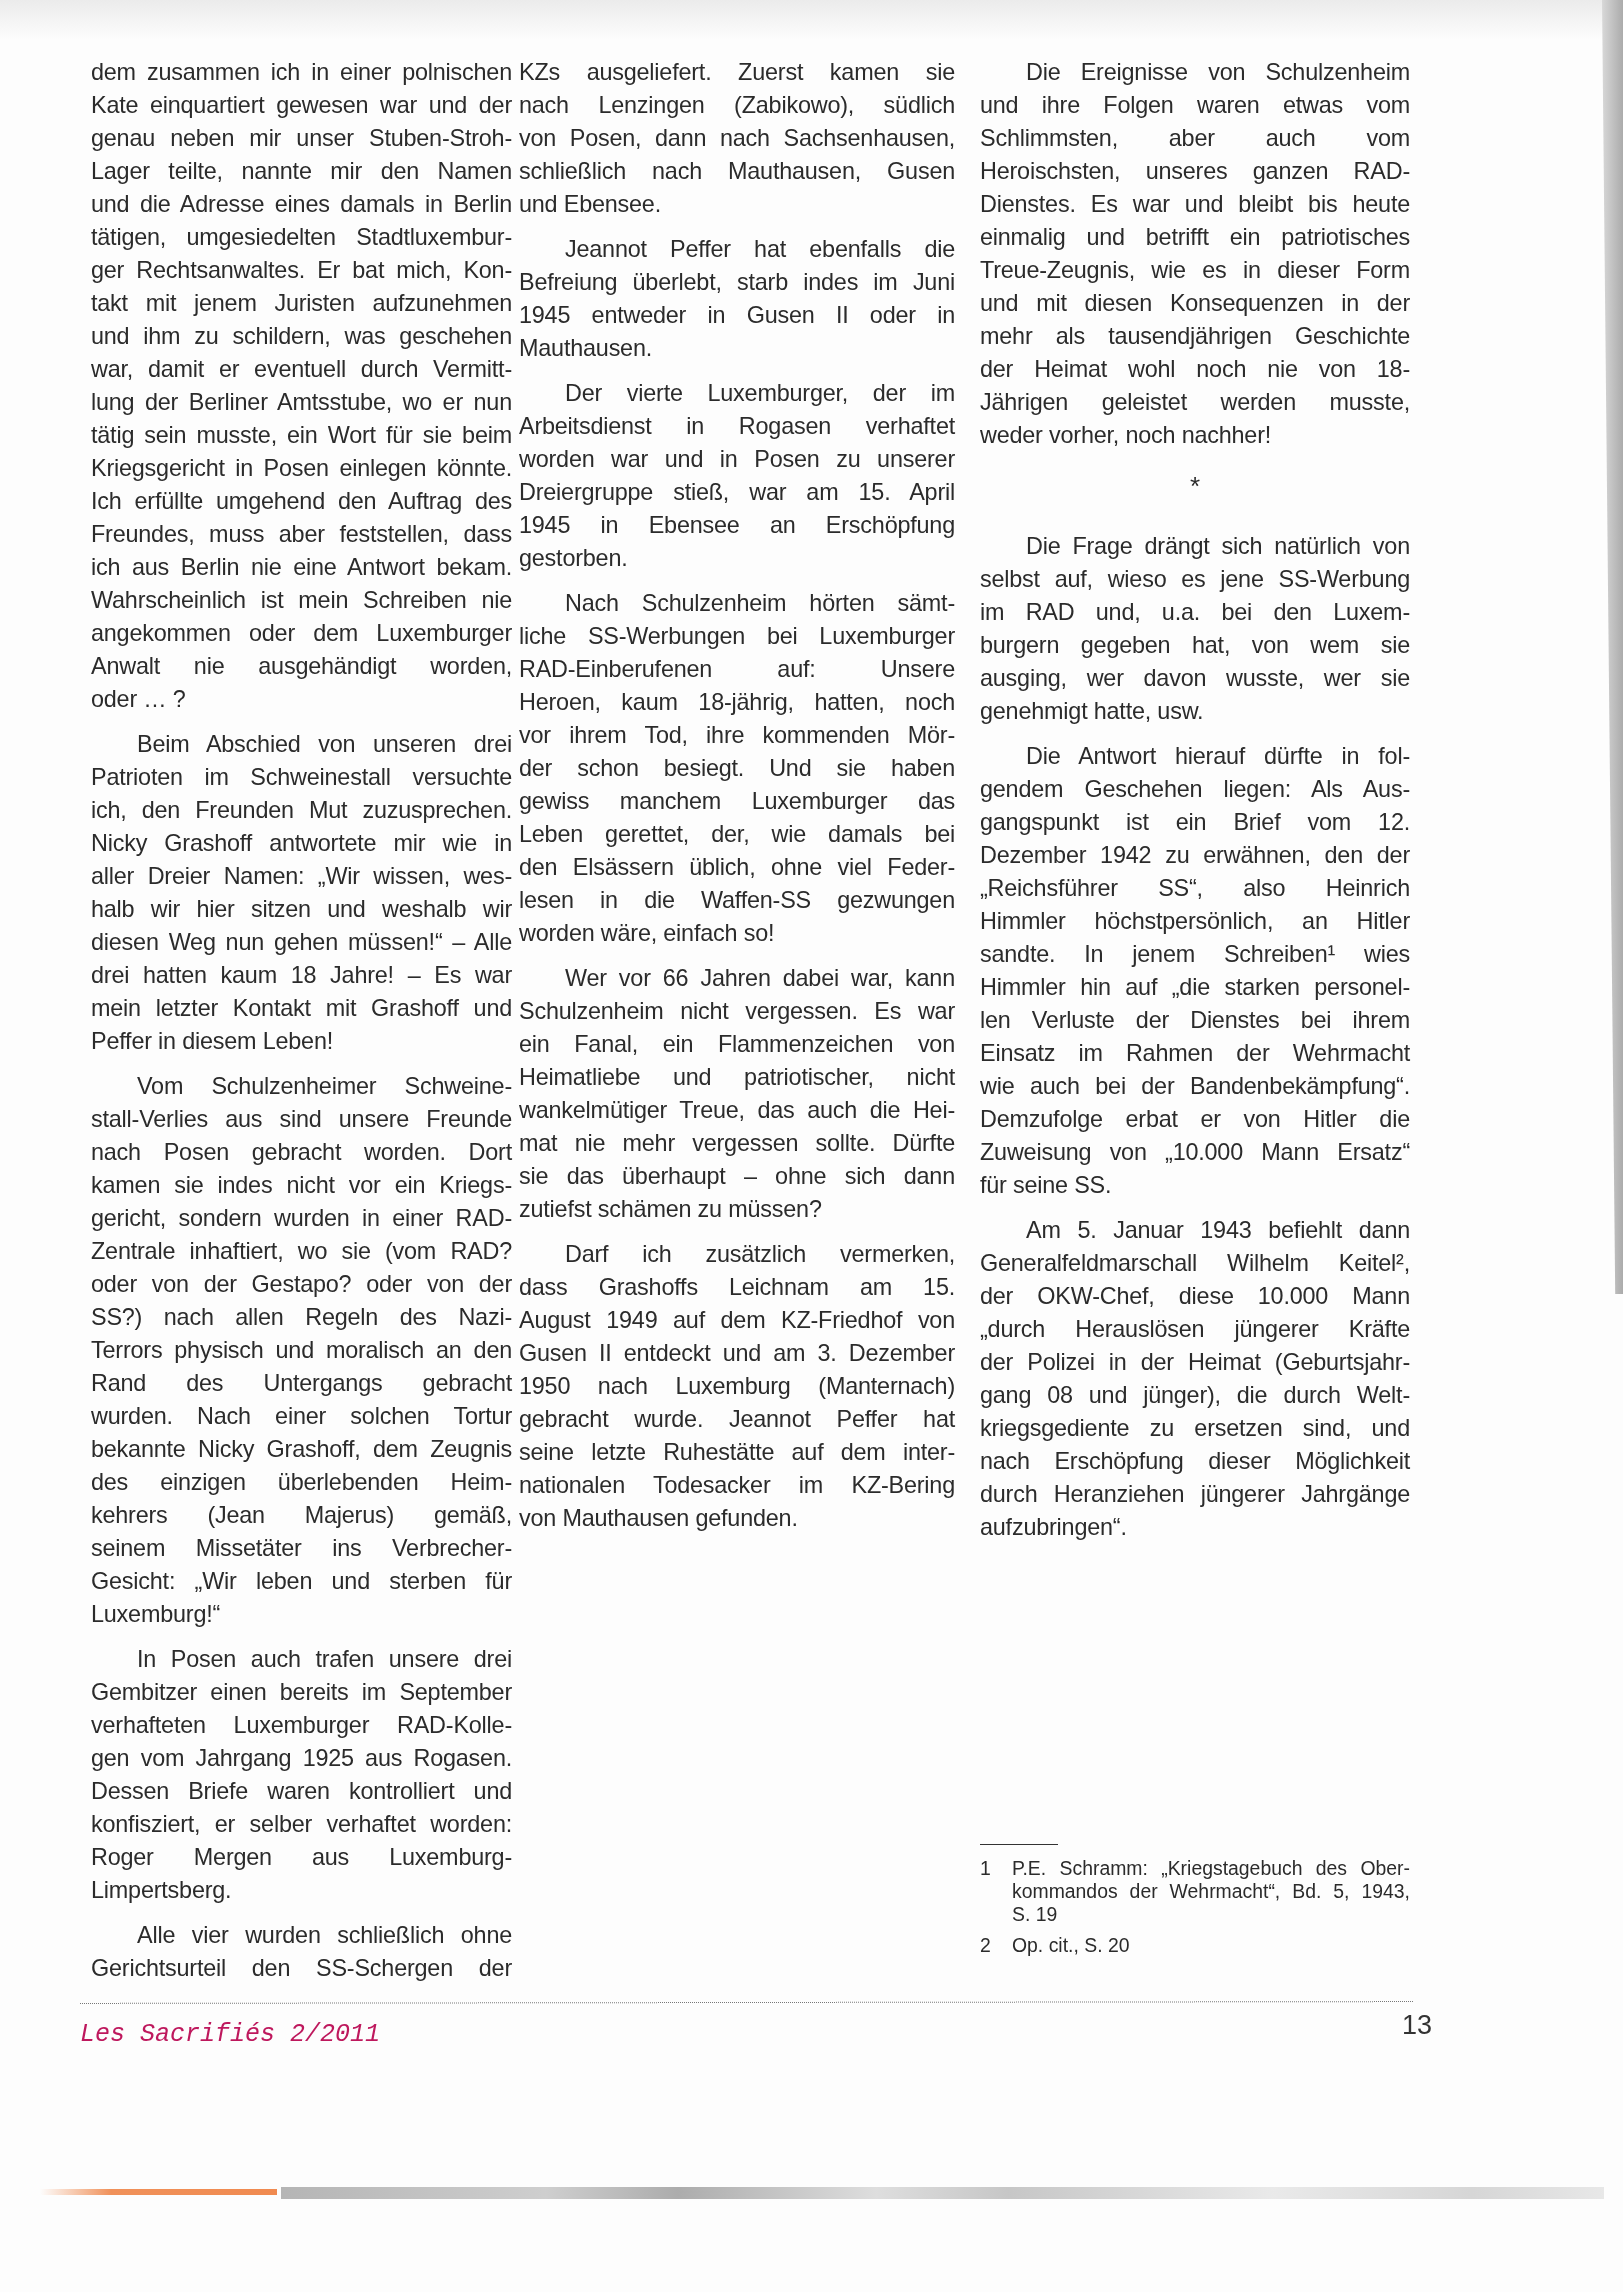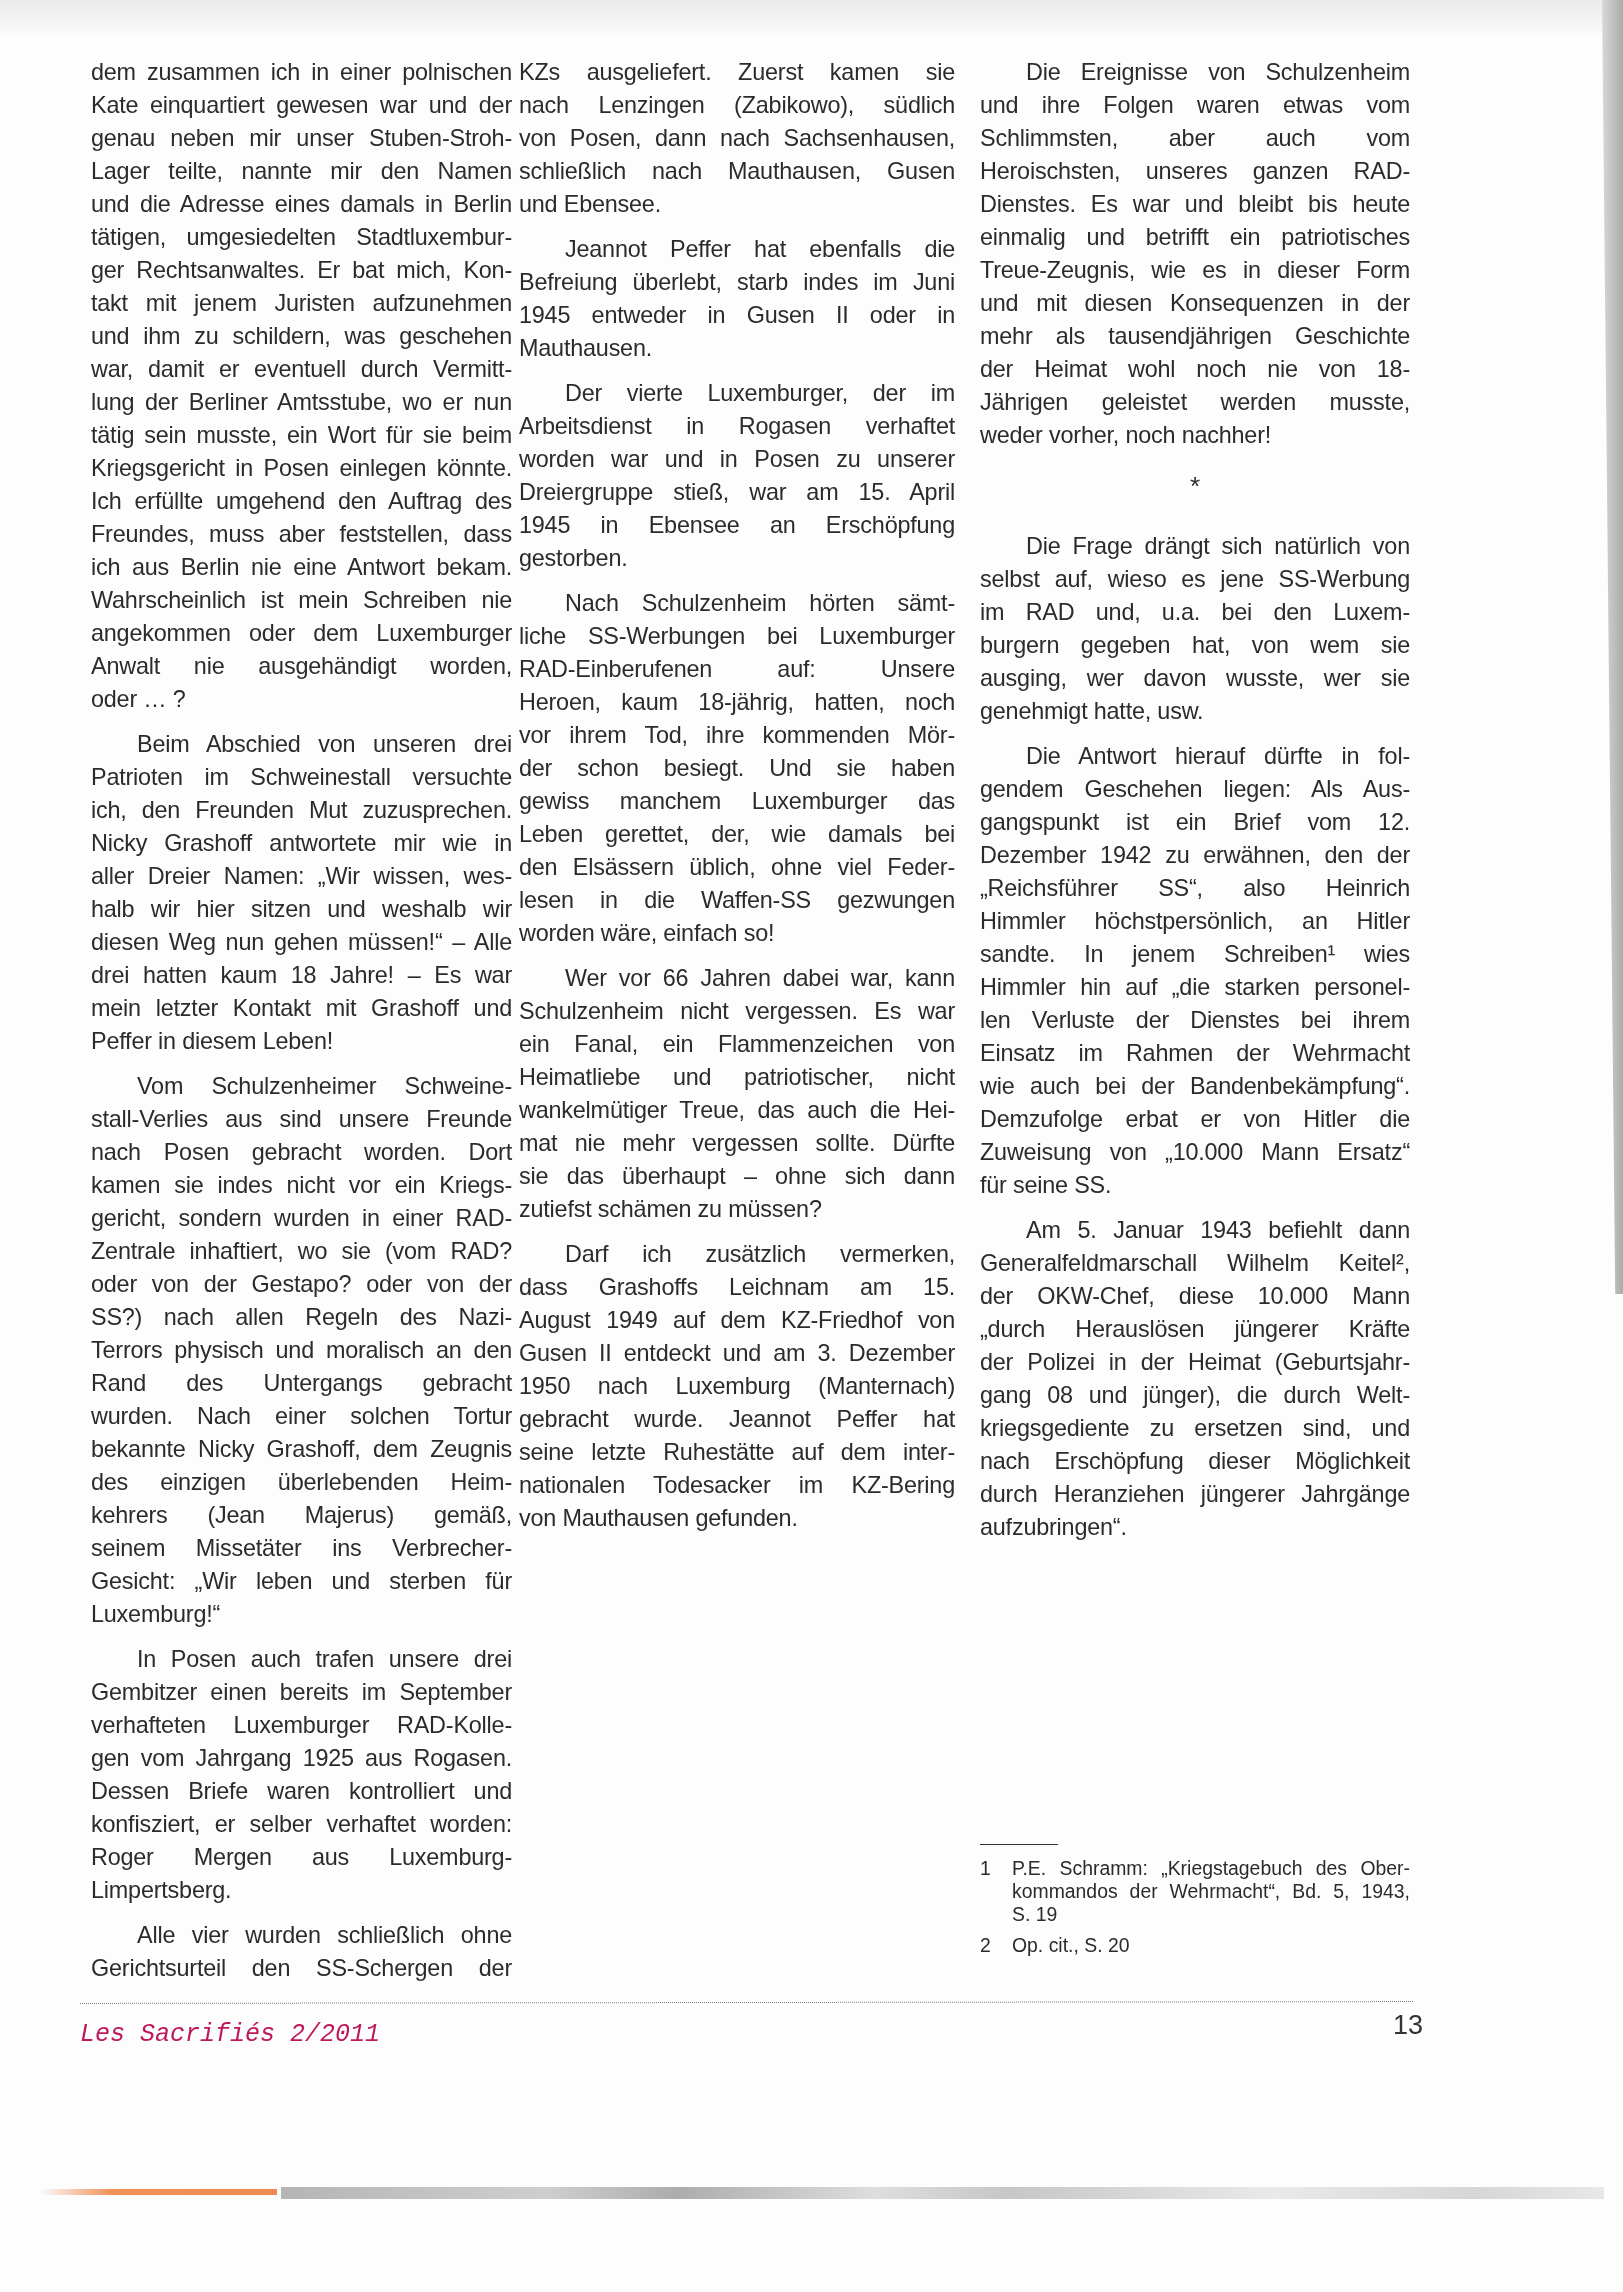--- a/index.html
+++ b/index.html
@@ -52,21 +52,21 @@
     position: absolute; left: 80px; top: 2002px; width: 1333px; height: 0;
     border-top: 1.5px dotted #777;
     transform: rotate(-0.08deg);
   }
   .journal {
     position: absolute; left: 80px; top: 2020px;
     font-family: Liberation Mono, monospace; font-style: italic;
     font-size: 25px; color: #be185d;
   }
   .page-number {
-    position: absolute; right: 201px; top: 2010px;
+    position: absolute; right: 192px; top: 2010px;
     font-size: 27px; color: #333;
   }
   .bottom-bar {
     position: absolute; top: 2187px; left: 0; width: 1624px; height: 14px;
   }
   .bar-orange {
     position: absolute; left: 40px; top: 2px; width: 237px; height: 6px;
     background: linear-gradient(90deg, rgba(240,140,80,0) 0%, #f0915a 30%, #f08a50 100%);
   }
   .bar-gray {

